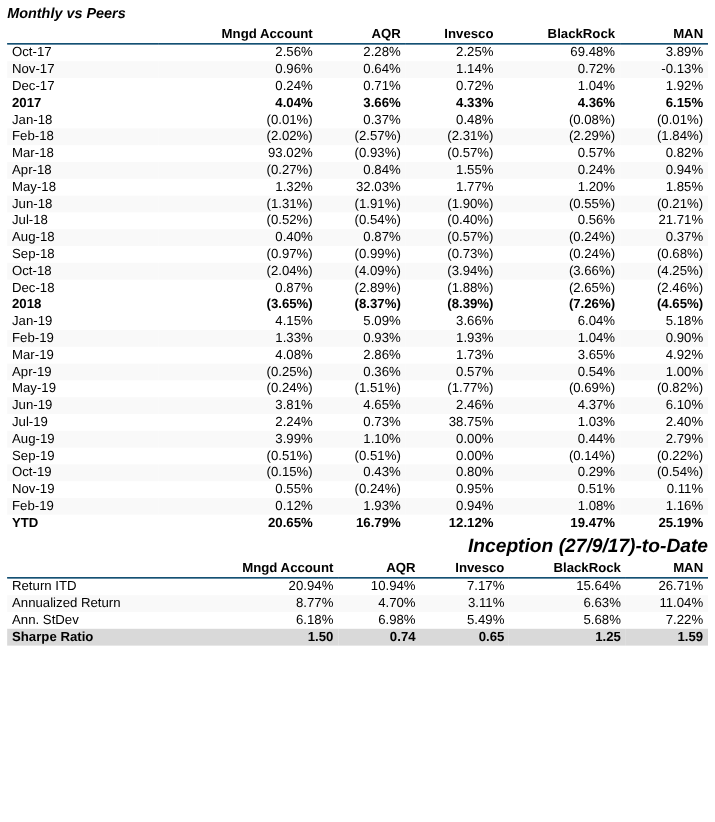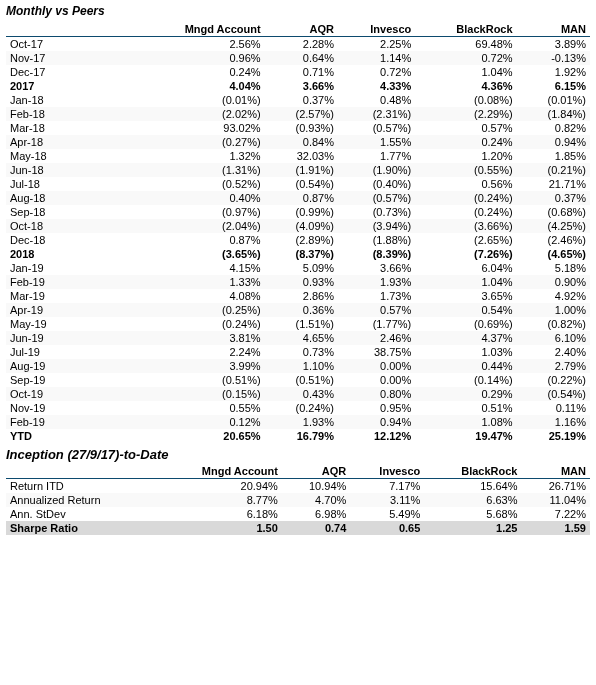--- a/index.html
+++ b/index.html
@@ -296,21 +296,21 @@
         <td>YTD</td>
         <td>20.65%</td>
         <td>16.79%</td>
         <td>12.12%</td>
         <td>19.47%</td>
         <td>25.19%</td>
       </tr>
     </tbody>
 </table>
 
-<div class="section-divider-label" style="font-style:italic; font-weight:bold; font-size:13px; margin-top:4px; margin-bottom:2px;">Inception (27/9/17)-to-Date</div>
+<div class="section-divider-label" style="font-style:italic; font-weight:bold; font-size:16px; margin-top:4px; margin-bottom:2px;text-align:right;">Inception (27/9/17)-to-Date</div>
 
 <table class="bottom-section">
   <thead>
     <tr>
       <th></th>
       <th>Mngd Account</th>
       <th>AQR</th>
       <th>Invesco</th>
       <th>BlackRock</th>
       <th>MAN</th>

